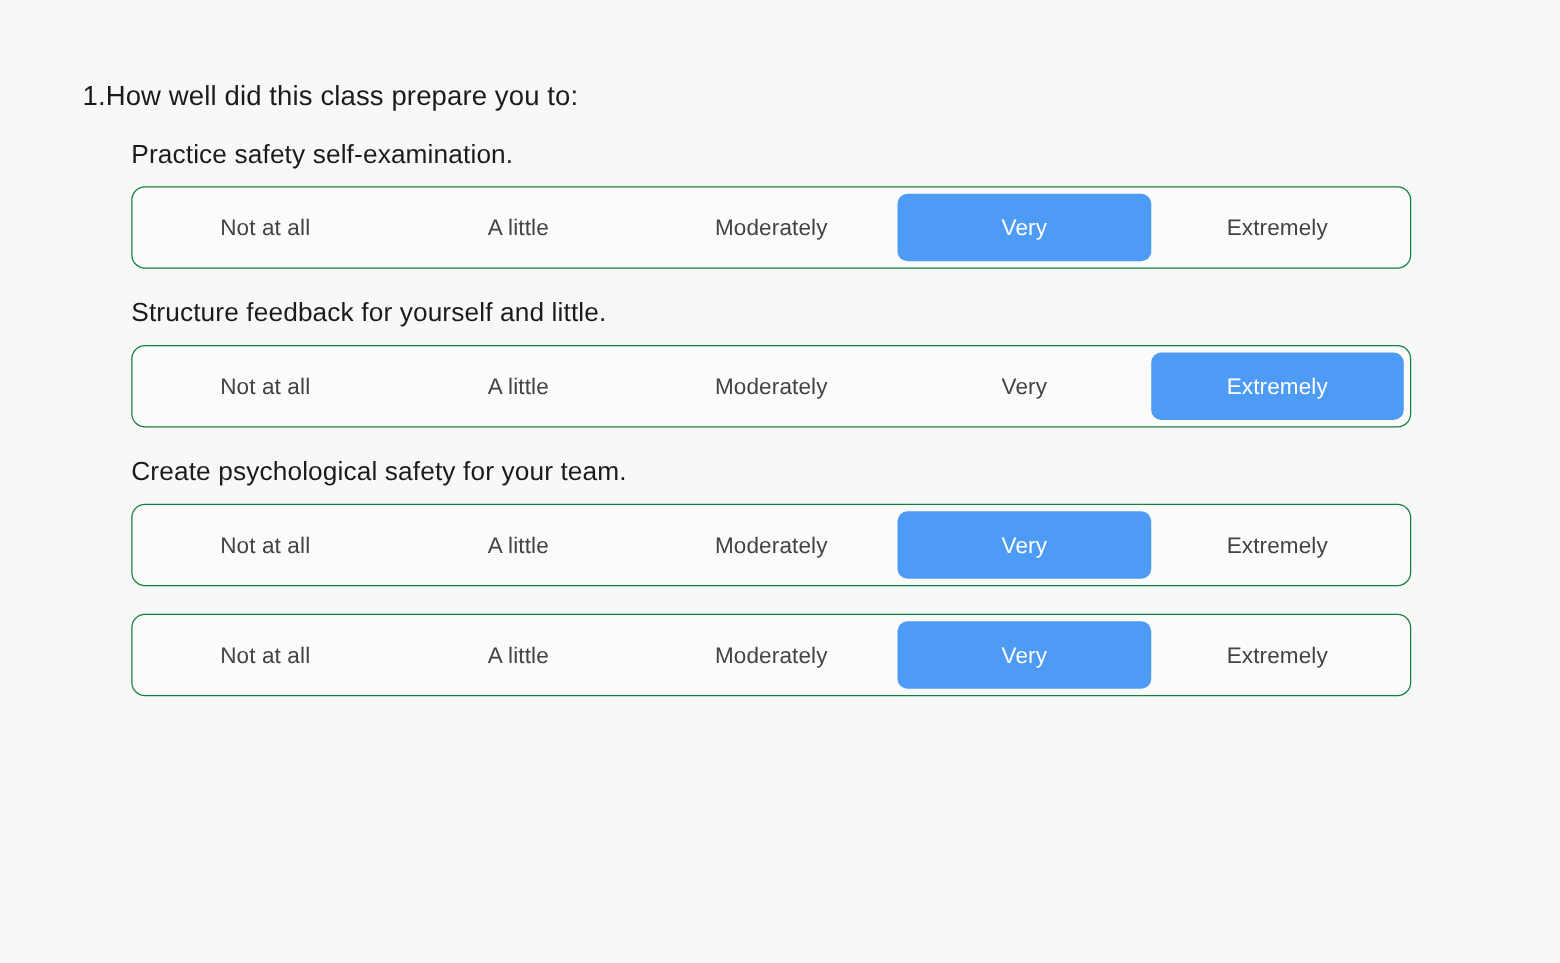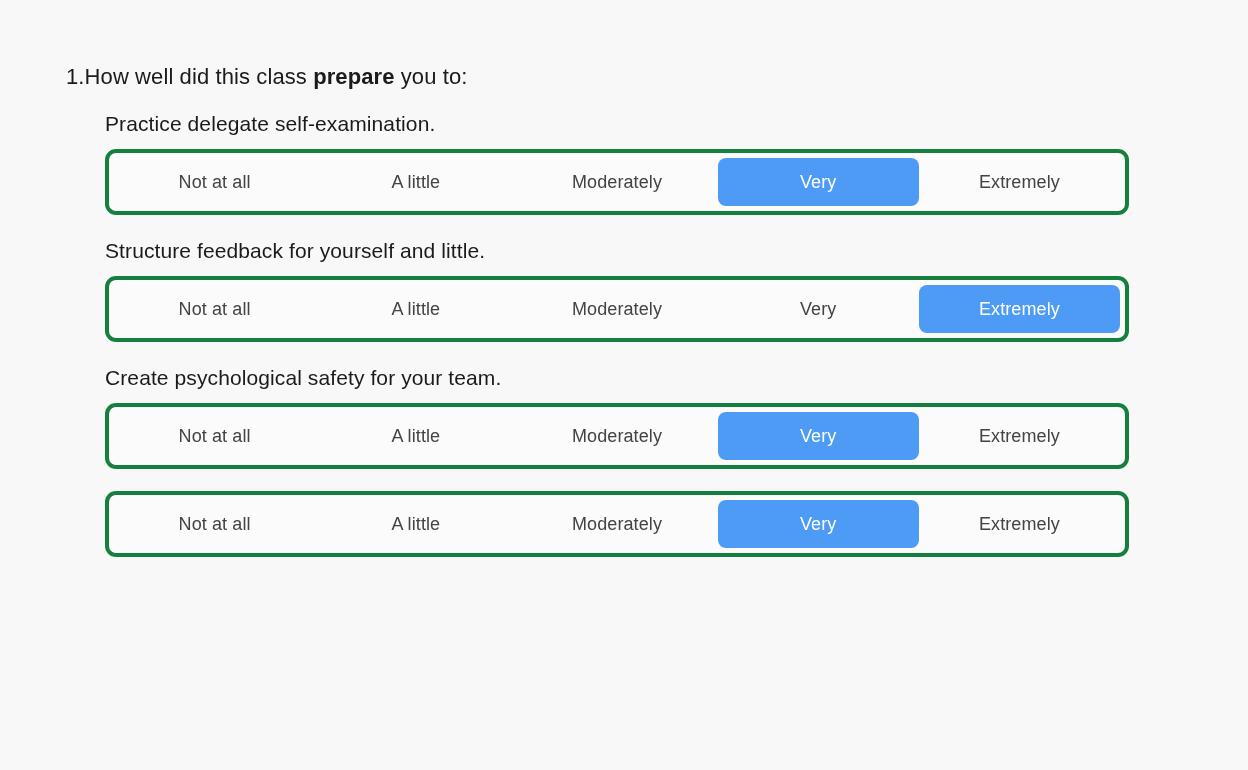--- a/index.html
+++ b/index.html
@@ -35,21 +35,21 @@
     color: #1b1b1b;
     font-weight: 400;
     letter-spacing: 0.1px;
     margin: 0;
     white-space: nowrap;
   }
   .question-title .q-num {
     font-weight: 400;
   }
   .question-title .emphasis {
-    font-weight: 700;
+    font-weight: 400;
   }
 
   .items {
     margin-top: 18px;
     padding-left: 39px;
   }
 
   .item {
     margin-bottom: 22px;
   }
@@ -67,21 +67,21 @@
     white-space: nowrap;
   }
 
   .scale {
     position: relative;
     display: flex;
     width: 1024px;
     height: 66px;
     box-sizing: border-box;
     background: #fbfbfb;
-    border: 4px solid #15803d;
+    border: 1px solid #15803d;
     border-radius: 11px;
     padding: 5px;
   }
 
   .scale-option {
     flex: 1 1 0;
     display: flex;
     align-items: center;
     justify-content: center;
     font-size: 18px;
@@ -110,21 +110,21 @@
 <div class="page">
 
   <div class="question-block">
 
     <p class="question-title">
       <span class="q-num">1.</span><span>How well did this class </span><span class="emphasis">prepare</span><span> you to:</span>
     </p>
 
     <div class="items">
         <div class="item">
-          <p class="item-label">Practice delegate self-examination.</p>
+          <p class="item-label">Practice safety self-examination.</p>
           <div class="scale">
             <button class="scale-option" aria-pressed="false">Not at all</button>
             <button class="scale-option" aria-pressed="false">A little</button>
             <button class="scale-option" aria-pressed="false">Moderately</button>
             <button class="scale-option selected" aria-pressed="true">Very</button>
             <button class="scale-option" aria-pressed="false">Extremely</button>
           </div>
         </div>
         <div class="item">
           <p class="item-label">Structure feedback for yourself and little.</p>

